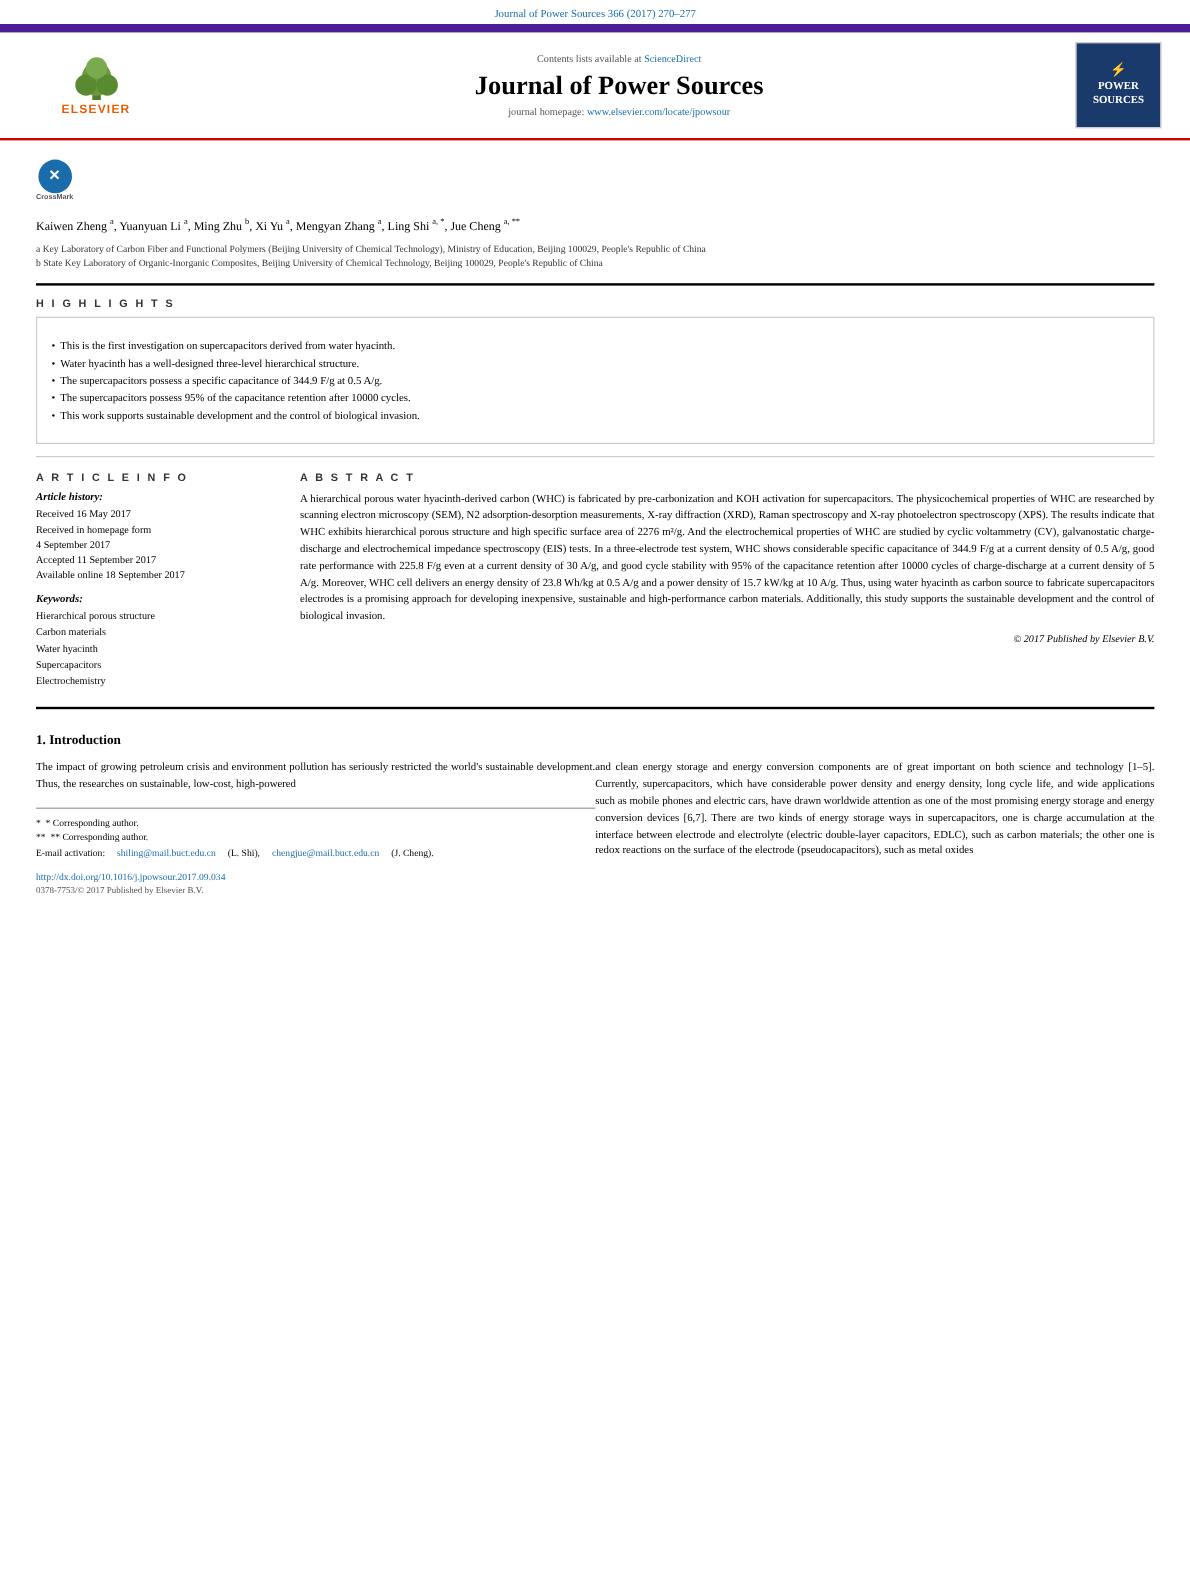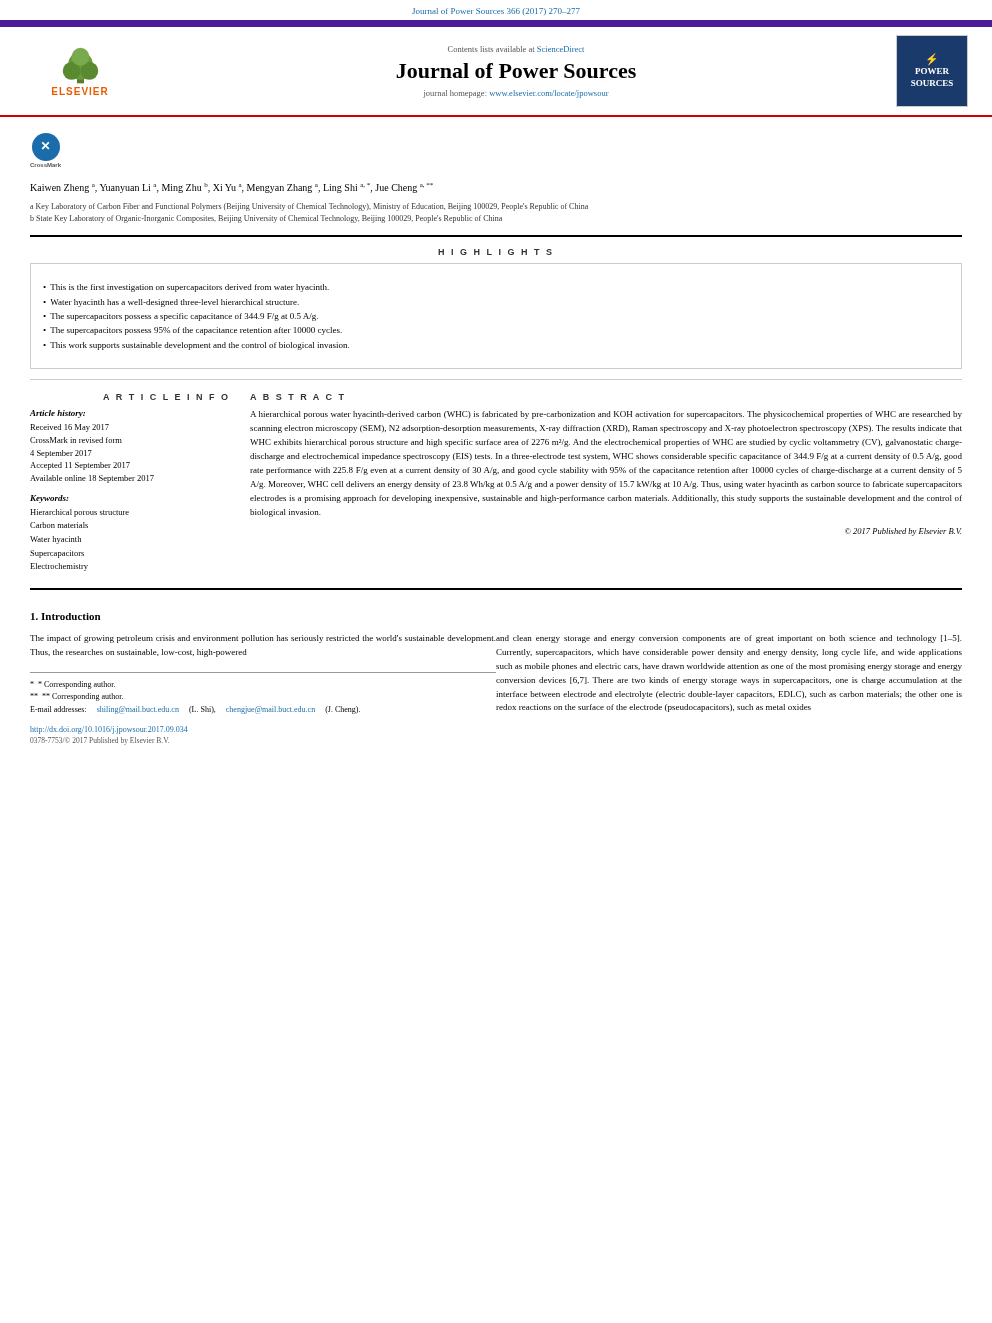--- a/index.html
+++ b/index.html
@@ -130,21 +130,20 @@
     }
 
     hr.thick-divider {
       border: none;
       border-top: 2px solid #000;
       margin: 8px 0;
     }
 
     .highlights-section {
       margin: 10px 0;
-      text-align: center;
     }
 
     .highlights-title {
       font-family: Arial, sans-serif;
       font-size: 9px;
       font-weight: bold;
       letter-spacing: 2px;
       color: #333;
       margin-bottom: 6px;
     }
@@ -181,21 +180,20 @@
       flex: 1;
     }
 
     .article-info-title {
       font-family: Arial, sans-serif;
       font-size: 9px;
       font-weight: bold;
       letter-spacing: 2px;
       color: #333;
       margin-bottom: 6px;
-      text-align: right;
     }
 
     .article-history-label {
       font-size: 9px;
       font-style: italic;
       font-weight: bold;
       margin-bottom: 3px;
     }
 
     .article-history-item {
@@ -409,21 +407,21 @@
   </div>
 
   <hr class="section-divider">
 
   <div class="two-column">
 
     <div class="left-col">
       <div class="article-info-title">A R T I C L E   I N F O</div>
       <div class="article-history-label">Article history:</div>
       <div class="article-history-item">Received 16 May 2017</div>
-      <div class="article-history-item">CrossMark in revised form</div>
+      <div class="article-history-item">Received in homepage form</div>
       <div class="article-history-item">4 September 2017</div>
       <div class="article-history-item">Accepted 11 September 2017</div>
       <div class="article-history-item">Available online 18 September 2017</div>
       <div class="keywords-label">Keywords:</div>
       <div class="keyword-item">Hierarchical porous structure</div>
       <div class="keyword-item">Carbon materials</div>
       <div class="keyword-item">Water hyacinth</div>
       <div class="keyword-item">Supercapacitors</div>
       <div class="keyword-item">Electrochemistry</div>
     </div>
@@ -450,21 +448,21 @@
         <div class="footnotes">
           <div class="footnote-item">
             <span>*</span>
             <span>* Corresponding author.</span>
           </div>
           <div class="footnote-item">
             <span>**</span>
             <span>** Corresponding author.</span>
           </div>
           <div class="footnote-item" style="flex-wrap:wrap;">
-            <span>E-mail addresses:</span>&nbsp;
+            <span>E-mail activation:</span>&nbsp;
             <a href="#" style="color:#1a6daa;text-decoration:none;font-size:8px;">shiling@mail.buct.edu.cn</a>&nbsp;
             <span>(L. Shi),</span>&nbsp;
             <a href="#" style="color:#1a6daa;text-decoration:none;font-size:8px;">chengjue@mail.buct.edu.cn</a>&nbsp;
             <span>(J. Cheng).</span>
           </div>
         </div>
 
         <div class="doi-line">
           <a href="#" style="color:#1a6daa;text-decoration:none;font-size:8px;">http://dx.doi.org/10.1016/j.jpowsour.2017.09.034</a>
         </div>

